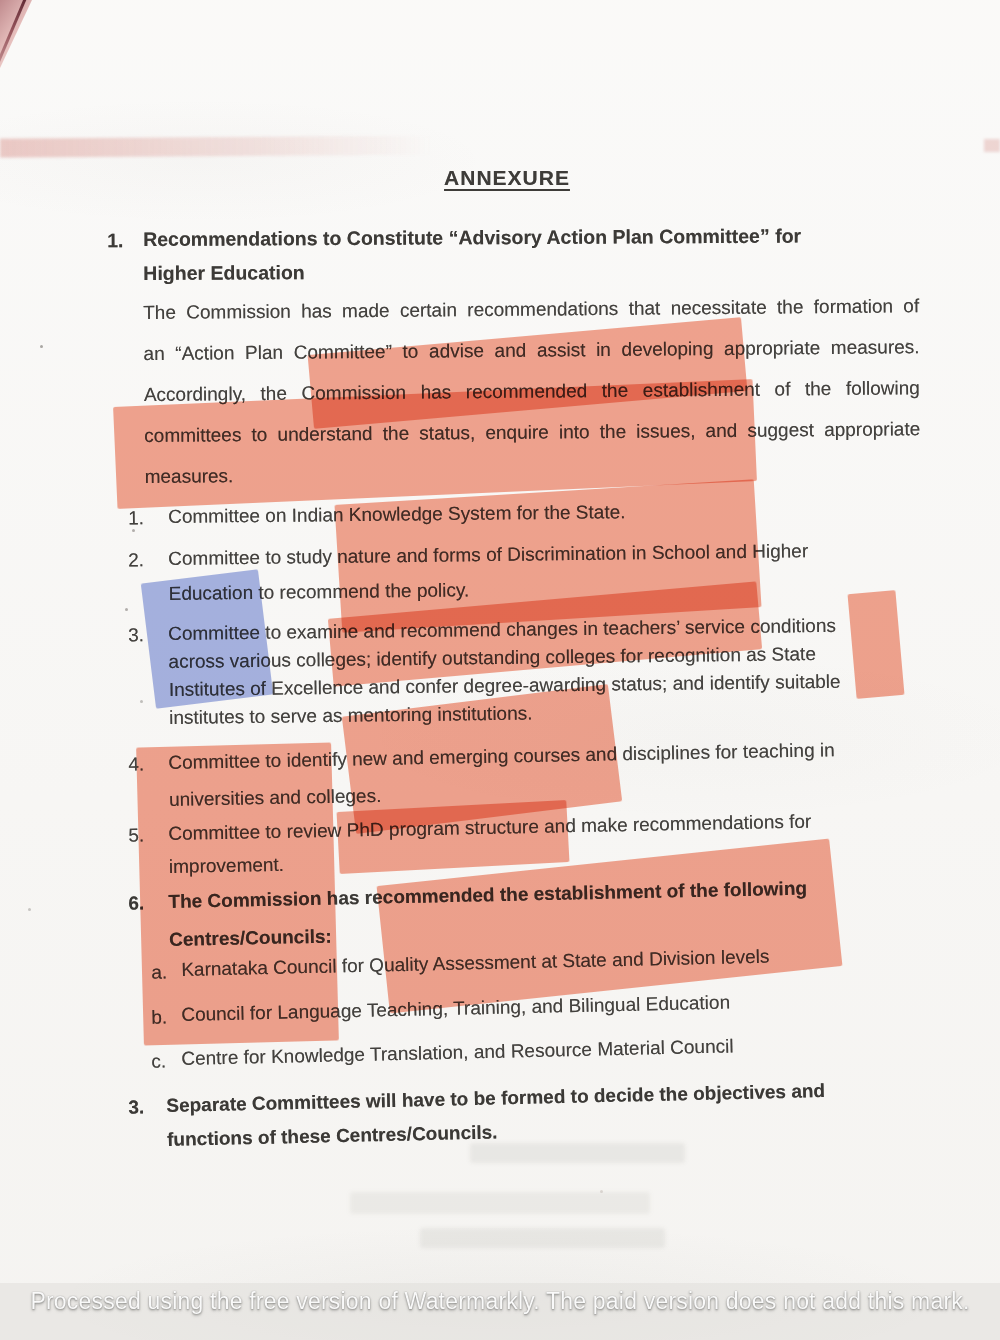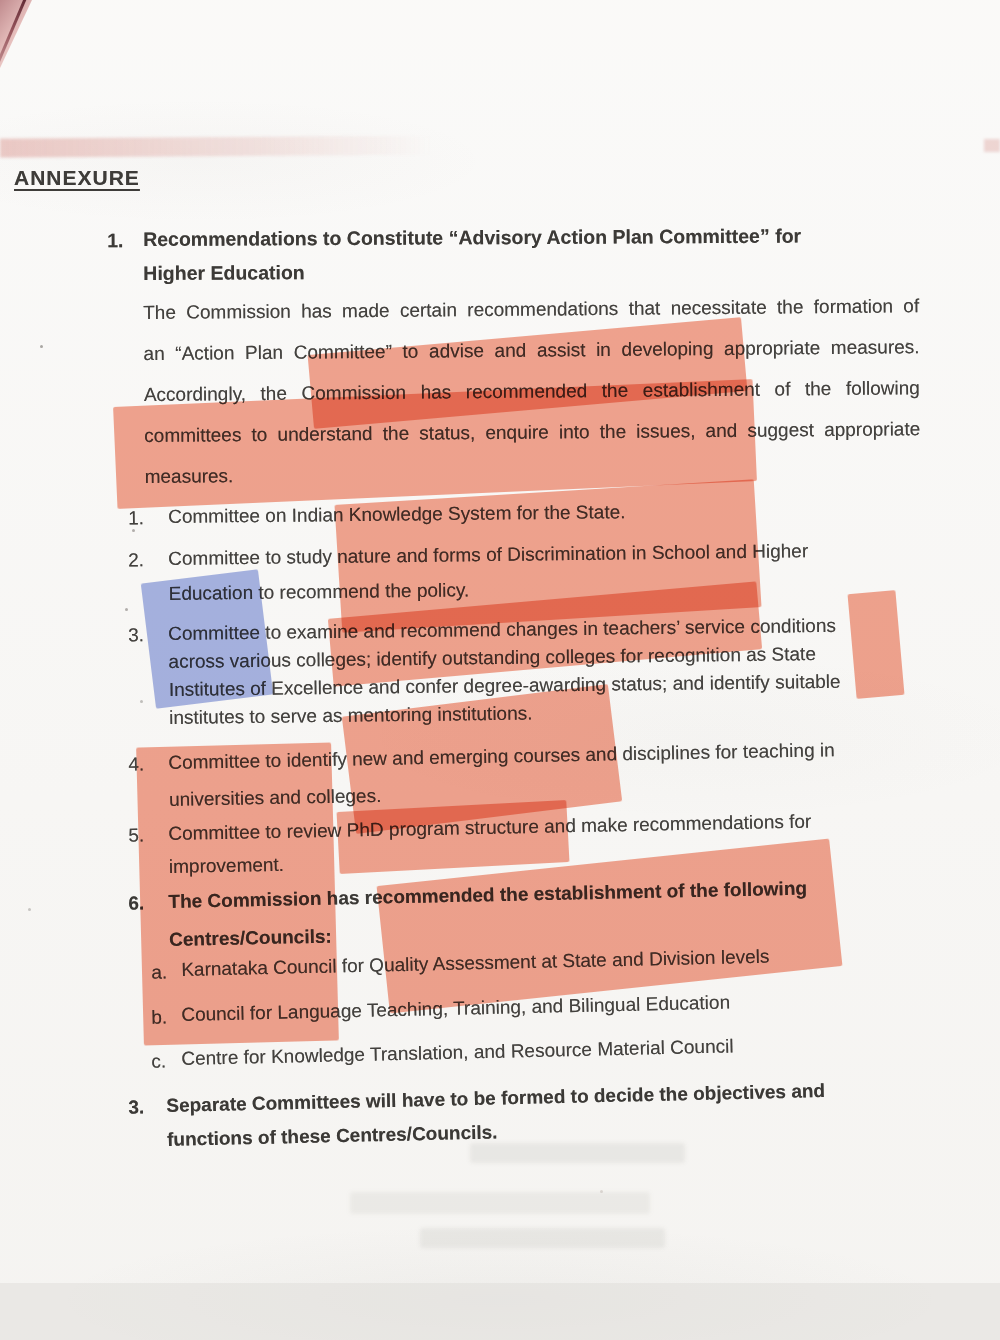--- a/index.html
+++ b/index.html
@@ -11,21 +11,21 @@
       radial-gradient(ellipse 500px 120px at 70% 55%, rgba(120,115,105,0.025), transparent 70%),
       radial-gradient(ellipse 600px 100px at 50% 97%, rgba(110,110,105,0.05), transparent 75%),
       linear-gradient(180deg, rgba(255,255,255,0.4), rgba(240,238,234,0.3));
     font-family:"Liberation Sans","DejaVu Sans",sans-serif;
     color:#43413e;
   }
   .txt{ text-shadow:0 0 0.6px rgba(67,65,62,0.55); }
 
   
   .title{
-    position:absolute;left:0;right:0;top:166px;padding-left:14px;
+    position:absolute;left:0;right:0;top:166px;text-align:center;padding-left:14px;
     font-size:21px;font-weight:bold;letter-spacing:1px;color:#3e3c39;
     text-decoration:underline;text-underline-offset:4px;text-decoration-thickness:2px;
   }
   .heading{position:absolute;left:143px;top:222px;width:810px;font-size:19.5px;font-weight:bold;
     line-height:34px;color:#3c3a37;transform:rotate(-0.3deg);transform-origin:0 0;}
   .heading .num{position:absolute;left:-36px;top:1px;font-weight:bold;}
 
   
   .para{position:absolute;left:143px;top:292px;width:776px;font-size:19px;line-height:41px;
     transform:rotate(-0.5deg);transform-origin:0 0;}
@@ -176,14 +176,15 @@
   <div class="hl hl-3 hl-pink" style="background: rgb(244, 166, 146);"></div>
   <div class="hl hl-4 hl-pink" style="background: rgb(244, 166, 146);"></div>
   <div class="hl hl-5 hl-pink" style="background: rgb(244, 166, 146);"></div>
   <div class="hl hl-6 hl-pink" style="background: rgb(244, 166, 146);"></div>
   <div class="hl hl-7 hl-pink" style="background: rgb(244, 166, 146);"></div>
   <div class="hl hl-8 hl-pink" style="background: rgb(244, 166, 146);"></div>
   <div class="hl hl-9 hl-pink" style="background: rgb(244, 166, 146);"></div>
   <div class="hl hl-blue" style="background: rgb(169, 182, 230);"></div>
 
   <div class="wm-band"></div>
+  <div class="watermark">Processed using the free version of Watermarkly. The paid version does not add this mark.</div>
 
 </div>
 
 </body></html>

